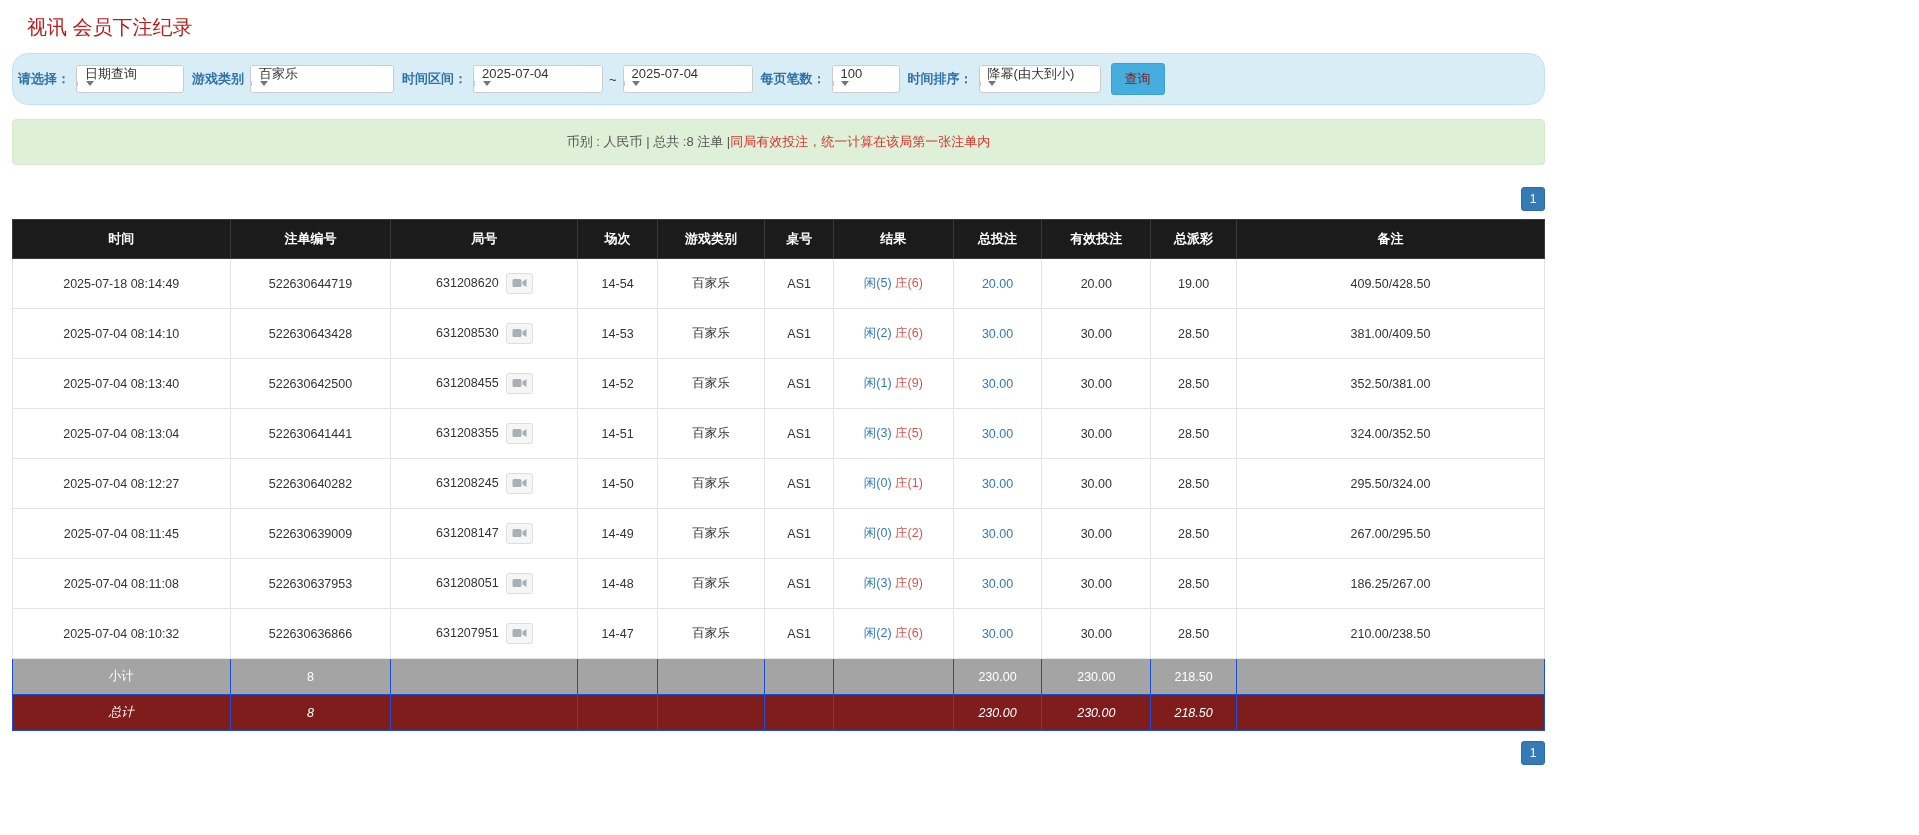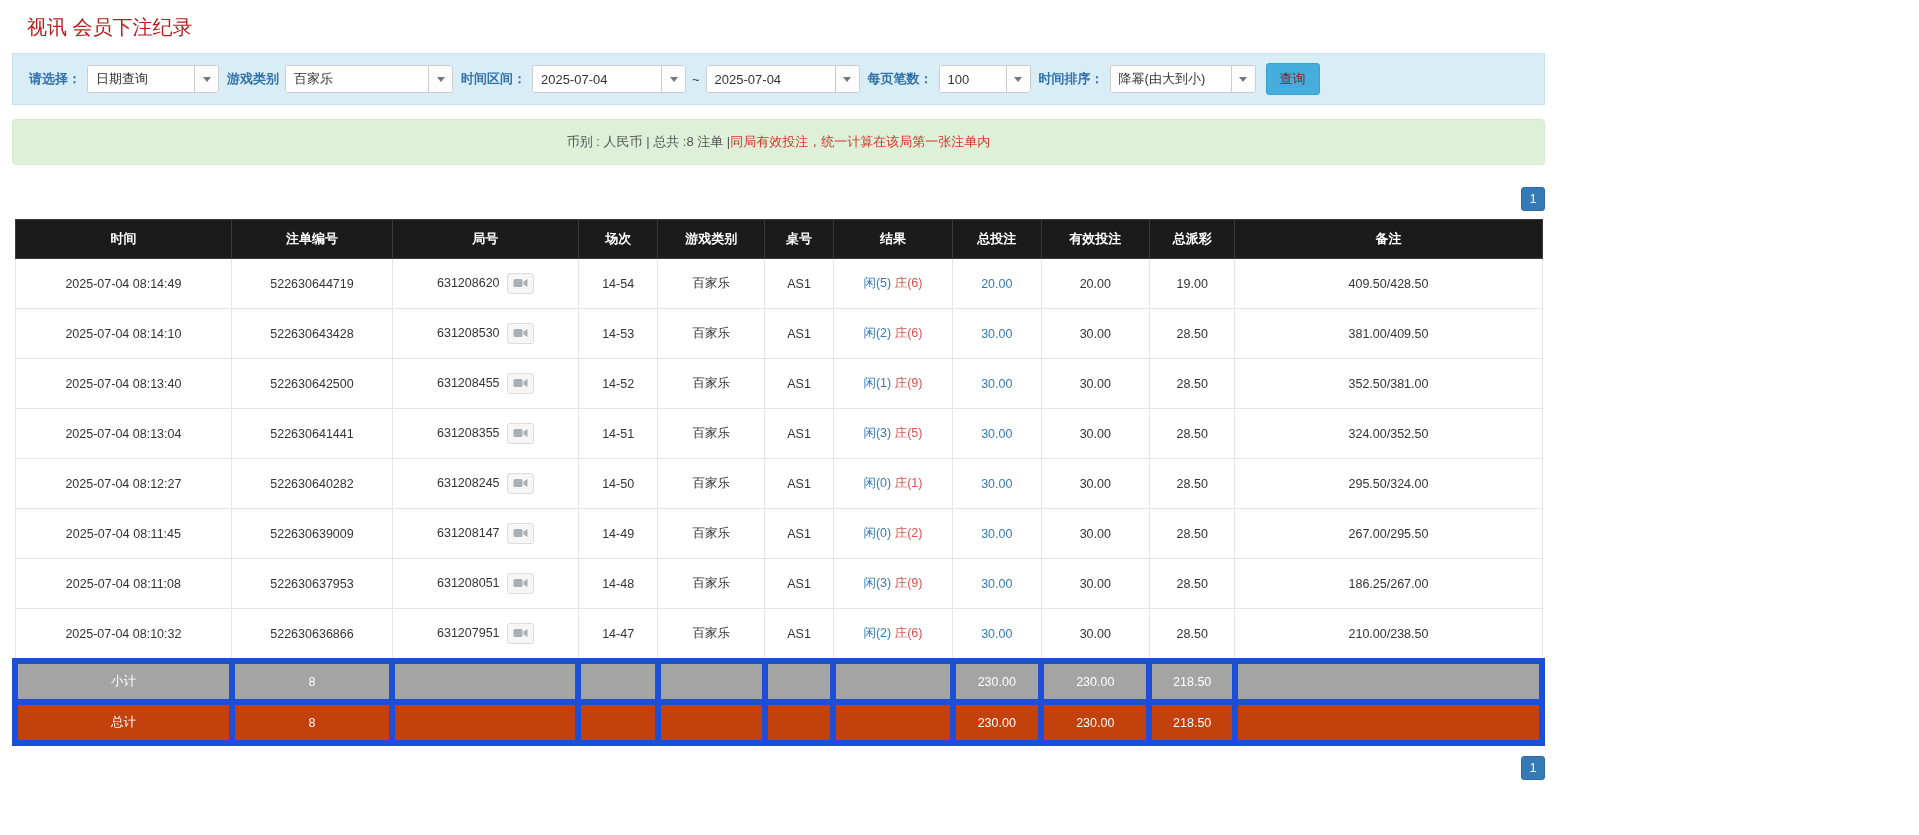--- a/index.html
+++ b/index.html
@@ -22,34 +22,34 @@
     color:#333;
   }
   .page{width:1545px;padding:6px 0 20px 12px;}
   .page-title{
     font-size:20px;font-weight:500;color:#b91c1c;margin:8px 0 12px 15px;
   }
   
   .filter-bar{
     background:var(--filter_bar_bg);
     border:1px solid #c5e0ef;
-    border-radius:0;
-    padding:9px 12px;
+    border-radius:16px;
+    padding:9px 1px;
     display:flex;align-items:center;
     font-size:13px;
     white-space:nowrap;
   }
   .f-label{
     color:var(--filter_label);font-weight:bold;margin:0 6px 0 8px;
   }
   .f-label:first-child{margin-left:4px;}
   .combo{
     display:inline-flex;align-items:stretch;
     background:#fff;border:1px solid #ccc;border-radius:3px;
-    height:28px;overflow:hidden;
+    height:28px;overflow:hidden;flex-direction:column;
   }
   .combo-input{
     border:none;outline:none;padding:0 8px;font-size:13px;color:#333;
     font-family:inherit;background:#fff;
   }
   .combo-btn{
     width:24px;border:none;border-left:1px solid #ccc;background:#fdfdfd;
     display:flex;align-items:center;justify-content:center;cursor:pointer;padding:0;
   }
   .caret{
@@ -95,24 +95,24 @@
     overflow:hidden;text-overflow:ellipsis;white-space:nowrap;
   }
   .replay-btn{
     margin-left:7px;background:#f6f6f6;border:1px solid #ddd;border-radius:3px;
     padding:3px 5px 1px 5px;cursor:pointer;vertical-align:middle;
   }
   .bet-link{color:var(--accent_blue);cursor:pointer;text-decoration:none;}
   .res-player{color:var(--player_blue);}
   .res-banker{color:var(--banker_red);}
   .data-table tfoot td{
-    color:#fff;border:6px solid #1d4ed8;padding:9px 4px;text-align:center;font-size:12.5px;
+    color:#fff;border:1px solid #1d4ed8;padding:9px 4px;text-align:center;font-size:12.5px;
   }
   .data-table tfoot tr.subtotal td{background:#a4a4a4;}
-  .data-table tfoot tr.grandtotal td{background:#c2410c;}
+  .data-table tfoot tr.grandtotal td{background:#7f1d1d;font-style:italic;}
 </style>
 </head>
 <body>
 
 <div class="page">
 
   <h1 class="page-title">视讯 会员下注纪录</h1>
 
   <div class="filter-bar">
     <span class="f-label">请选择：</span>
@@ -198,21 +198,21 @@
           <th>桌号</th>
           <th>结果</th>
           <th>总投注</th>
           <th>有效投注</th>
           <th>总派彩</th>
           <th>备注</th>
         </tr>
     </thead>
     <tbody id="table-body">
   <tr>
-    <td>2025-07-04 08:14:49</td>
+    <td>2025-07-18 08:14:49</td>
     <td>522630644719</td>
     <td><span>631208620</span><button class="replay-btn"><svg width="15" height="12" viewBox="0 0 15 12" aria-hidden="true">
                 <rect x="0.5" y="2" width="9" height="8" rx="1.5" fill="#a9b0b5"></rect>
                 <path d="M10.5 4.5 L14.5 2 V10 L10.5 7.5 Z" fill="#a9b0b5"></path>
               </svg></button></td>
     <td>14-54</td>
     <td>百家乐</td>
     <td>AS1</td>
     <td><span class="res-player">闲(5)</span> <span class="res-banker">庄(6)</span></td>
     <td><a class="bet-link">20.00</a></td>

